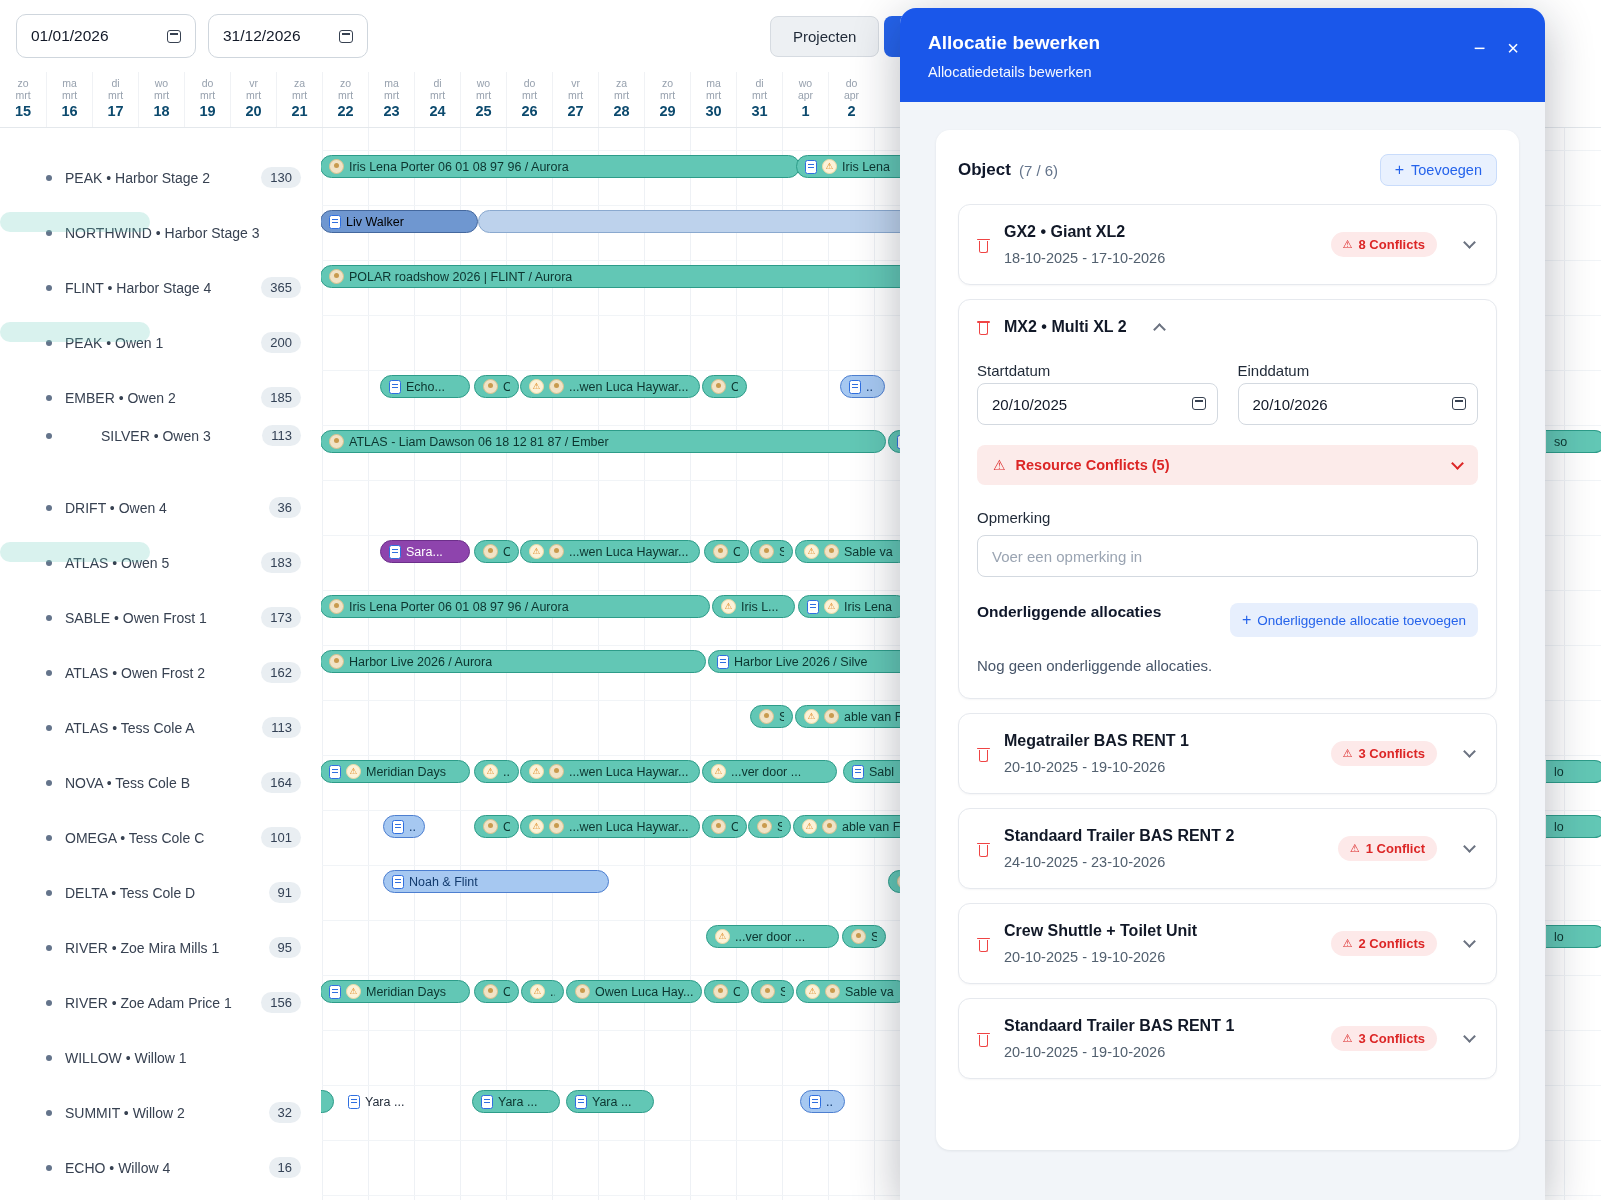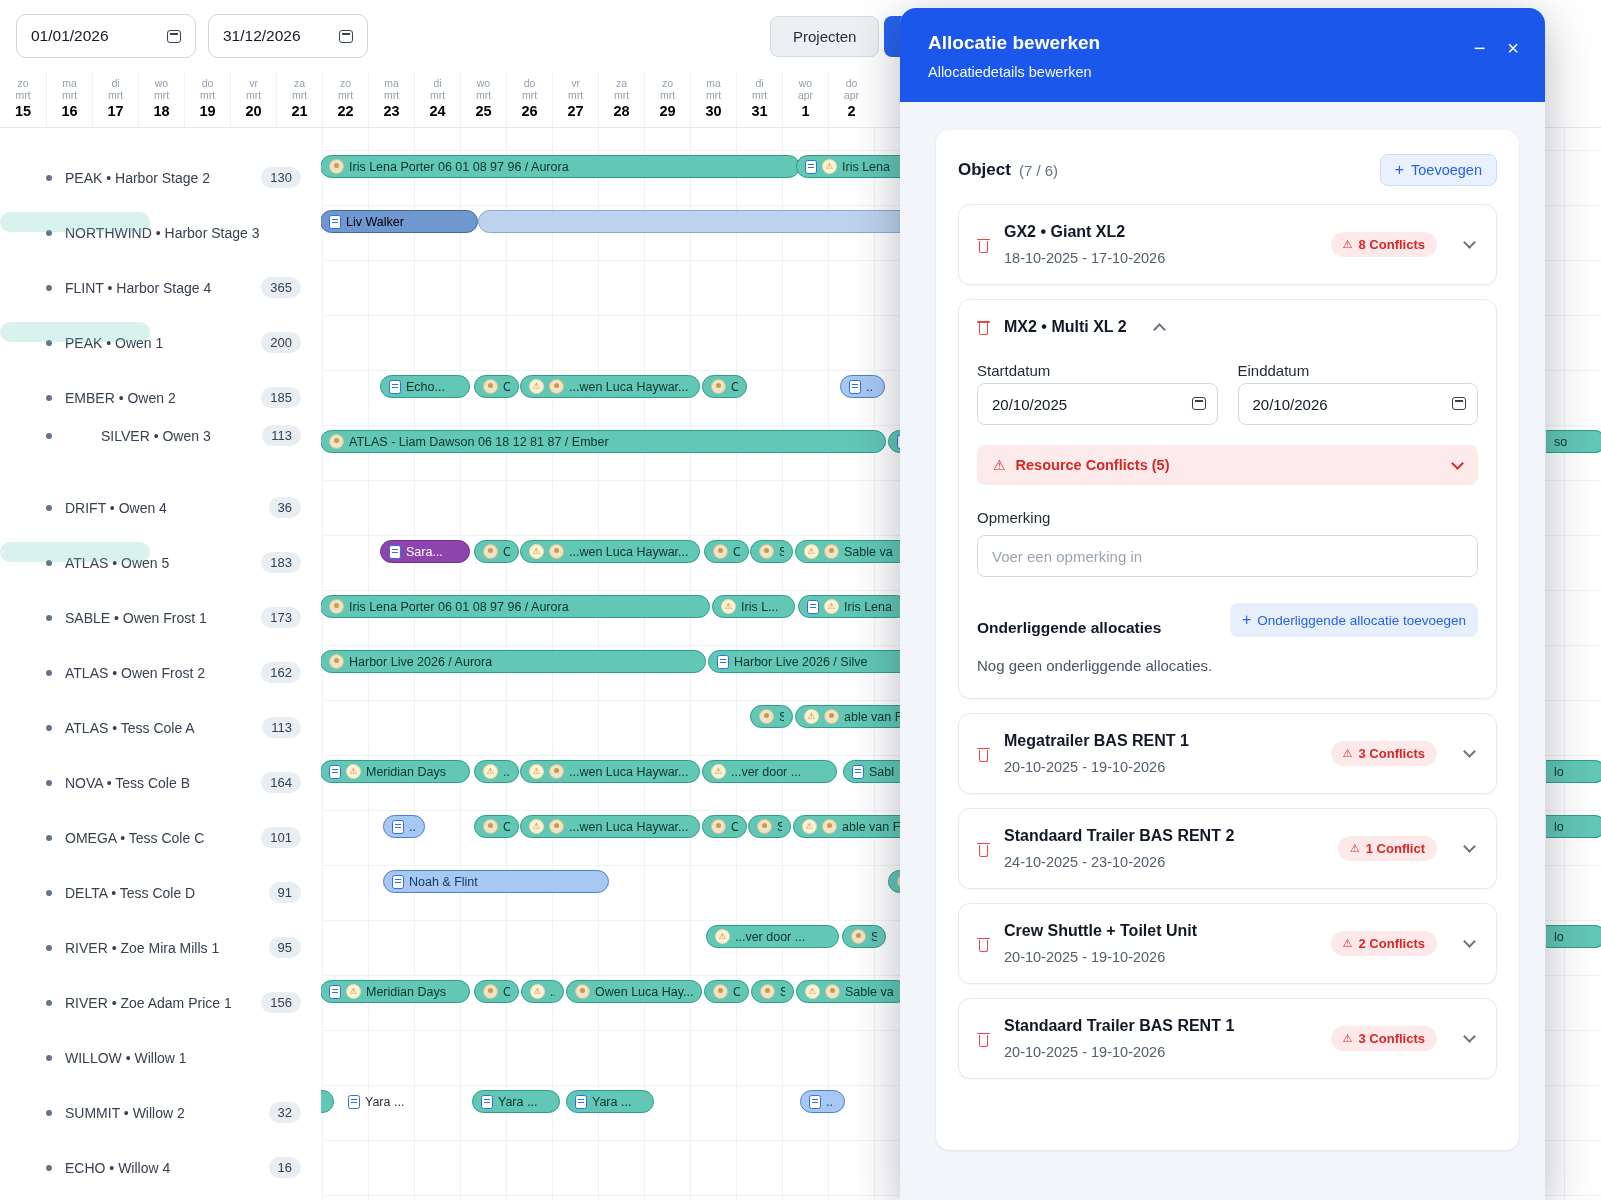--- a/index.html
+++ b/index.html
@@ -16,21 +16,21 @@
   .btn-gray { position:absolute; left:770px; top:16px; height:41px; padding:0 22px; background:#edf0f3;
     border:1px solid #d6dbe1; border-radius:8px; font-size:15px; color:#1f2937; display:flex; align-items:center; }
   .btn-blue-frag { position:absolute; left:884px; top:16px; width:70px; height:41px; background:#2563eb; border-radius:8px; }
 
   
   .tl-header { position:absolute; left:0; top:72px; width:1601px; height:56px; background:#fff;
     border-bottom:1px solid #e4e8ec; display:flex; z-index:4; }
   .tl-col { width:46px; flex:none; text-align:center; padding-top:5px; line-height:1.15; }
   .tl-col + .tl-col { border-left:1px solid #f0f2f5; }
   .tl-col .dow, .tl-col .mon { display:block; font-size:10.5px; color:#97a1ae; }
-  .tl-col .day { display:block; font-size:14.5px; font-weight:bold; color:#000000; margin-top:2px; }
+  .tl-col .day { display:block; font-size:14.5px; font-weight:bold; color:#0c4a6e; margin-top:2px; }
 
   
   .tl-body { position:absolute; left:0; top:128px; width:1601px; height:1072px; background:#fff; }
   .vline { position:absolute; top:0; bottom:0; width:1px; background:#eef1f5; z-index:0; }
   .hline { position:absolute; left:322px; right:0; height:1px; background:#f1f4f7; z-index:0; }
 
   .left-pane { position:absolute; left:0; top:0; bottom:0; width:321px; background:#fff; z-index:2; }
   .res-row { position:absolute; left:0; width:321px; height:55px; display:flex; align-items:center;
     padding-left:46px; padding-right:20px; }
   .res-dot { width:6px; height:6px; border-radius:50%; background:#64748b; flex:none; margin-right:13px; }
@@ -114,21 +114,21 @@
   .inp-wrap .cal { position:absolute; right:12px; top:14px; }
   .conflict-banner { background:#fcebea; border-radius:8px; padding:12px 16px; display:flex; align-items:center;
     gap:10px; margin-bottom:24px; cursor:pointer; }
   .conflict-banner .w { color:#dc2626; font-size:14px; }
   .conflict-banner .t { font-size:14.5px; font-weight:bold; color:#dc2626; }
   .conflict-banner .chev { margin-left:auto; }
   .comment-label { display:block; font-size:15px; color:#1f2937; margin-bottom:9px; }
   .comment-input { width:100%; height:42px; border:1px solid #d3d9e0; border-radius:8px; padding:0 14px;
     font-size:15px; color:#111827; font-family:inherit; margin-bottom:26px; background:#fff; }
   .comment-input::placeholder { color:#9aa4b2; }
-  .sub-row { display:flex; align-items:flex-end; margin-bottom:20px; }
+  .sub-row { display:flex; align-items:flex-start; margin-bottom:20px; }
   .sub-label { font-size:15.5px; font-weight:bold; color:#0f172a; }
   .btn-sub-add { margin-left:auto; background:#e7effd; border:none; border-radius:8px; color:#2563eb;
     font-size:13.5px; padding:9px 12px; display:flex; align-items:center; gap:6px; cursor:pointer; }
   .sub-empty { font-size:15px; color:#475569; padding-bottom:6px; }
 </style>
 </head>
 <body>
 
 <div class="toolbar">
   <div class="date-input date-from">
@@ -299,20 +299,24 @@
       </div>
       <div class="bar teal" style="left: 796px; width: 120px; top: 27px; height: 23px;">
         <span class="ic ic-doc"></span>
         <span class="ic ic-warn">⚠</span>
         <span class="bar-label">Iris Lena</span>
       </div>
       <div class="bar bluelight" style="left: 478px; width: 520px; top: 82px; height: 23px;"></div>
       <div class="bar bluedark" style="left: 320px; width: 158px; top: 82px; height: 23px;">
         <span class="ic ic-doc"></span>
         <span class="bar-label">Liv Walker</span>
+      </div>
+      <div class="bar teal" style="left: 320px; width: 660px; top: 137px; height: 23px;">
+        <span class="ic ic-avatar"></span>
+        <span class="bar-label">POLAR roadshow 2026 | FLINT / Aurora</span>
       </div>
       <div class="bar teal" style="left: 380px; width: 90px; top: 247px; height: 23px;">
         <span class="ic ic-doc"></span>
         <span class="bar-label">Echo...</span>
       </div>
       <div class="bar teal" style="left: 474px; width: 45px; top: 247px; height: 23px;">
         <span class="ic ic-avatar"></span>
         <span class="bar-label">O...</span>
       </div>
       <div class="bar teal" style="left: 520px; width: 180px; top: 247px; height: 23px;">

